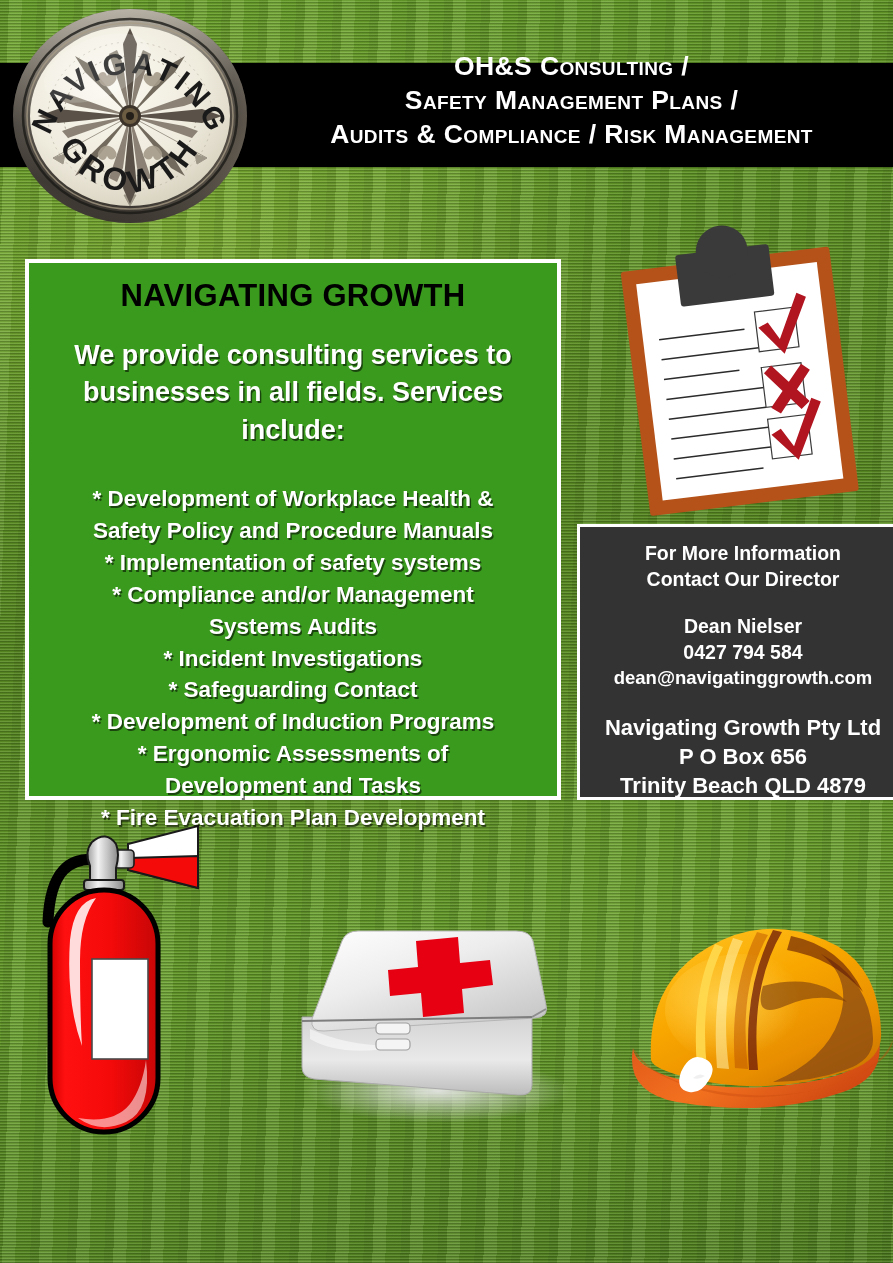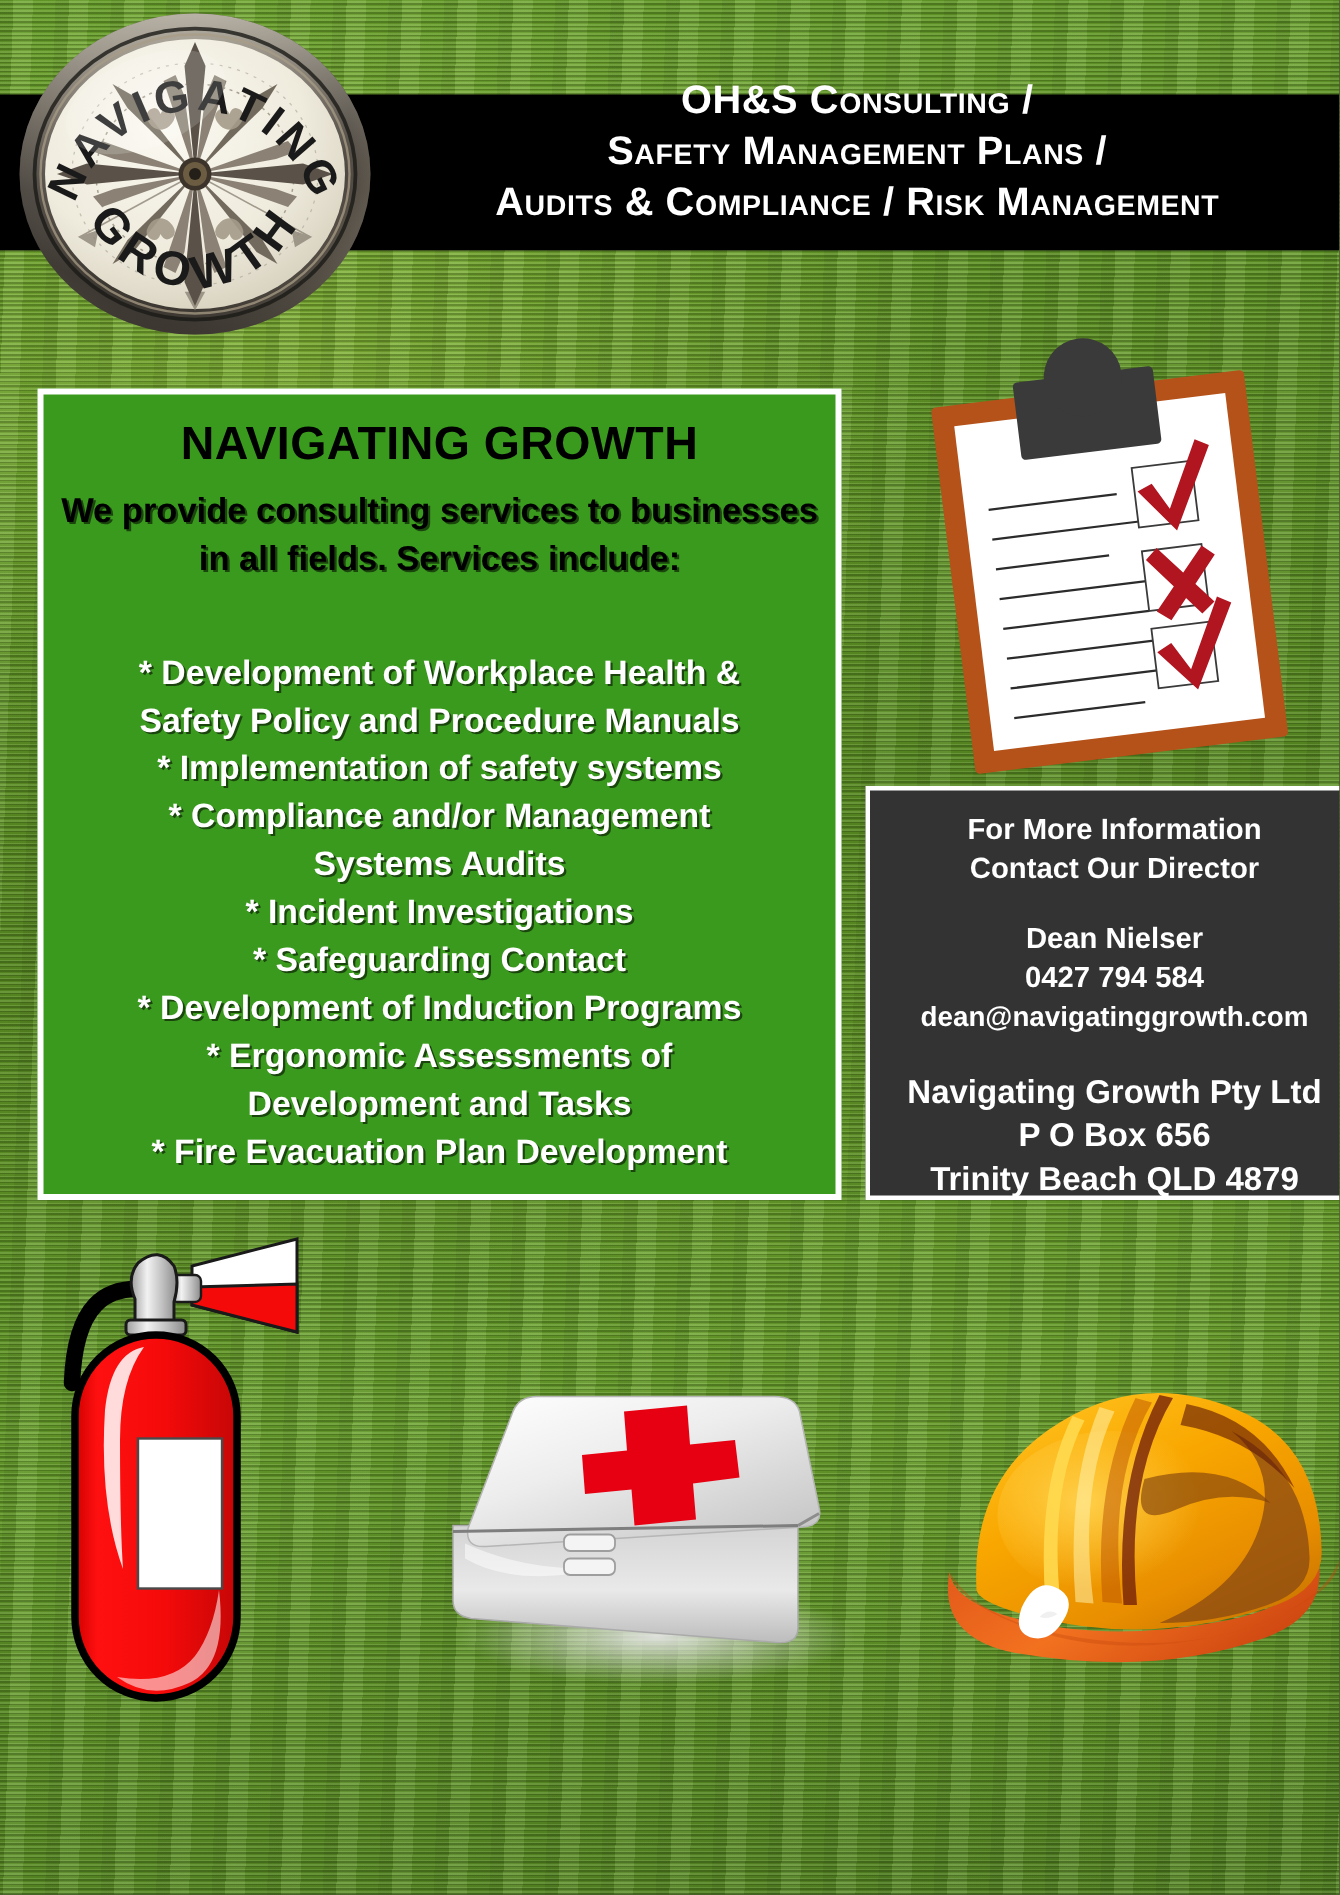--- a/index.html
+++ b/index.html
@@ -89,29 +89,29 @@
   }
   .panel-title {
     color: #000000;
     font-size: 31px;
     font-weight: bold;
     letter-spacing: 0.3px;
     margin: 4px 0 0 0;
     line-height: 1.1;
   }
   .panel-intro {
-    color: #000000;
-    font-size: 23px;
+    color: #ffffff;
+    font-size: 27px;
     font-weight: bold;
     line-height: 1.38;
-    margin-top: 12px;
+    margin-top: 24px;
     text-shadow: 1.5px 1.5px 0 rgba(0,0,0,0.55);
   }
   .panel-list {
-    margin-top: 44px;
+    margin-top: 34px;
     color: #ffffff;
     font-size: 22.5px;
     font-weight: bold;
     line-height: 1.42;
     text-shadow: 1.5px 1.5px 0 rgba(0,0,0,0.55);
   }
   .panel-list .li { display: block; }
 
   
   .contact-box {

